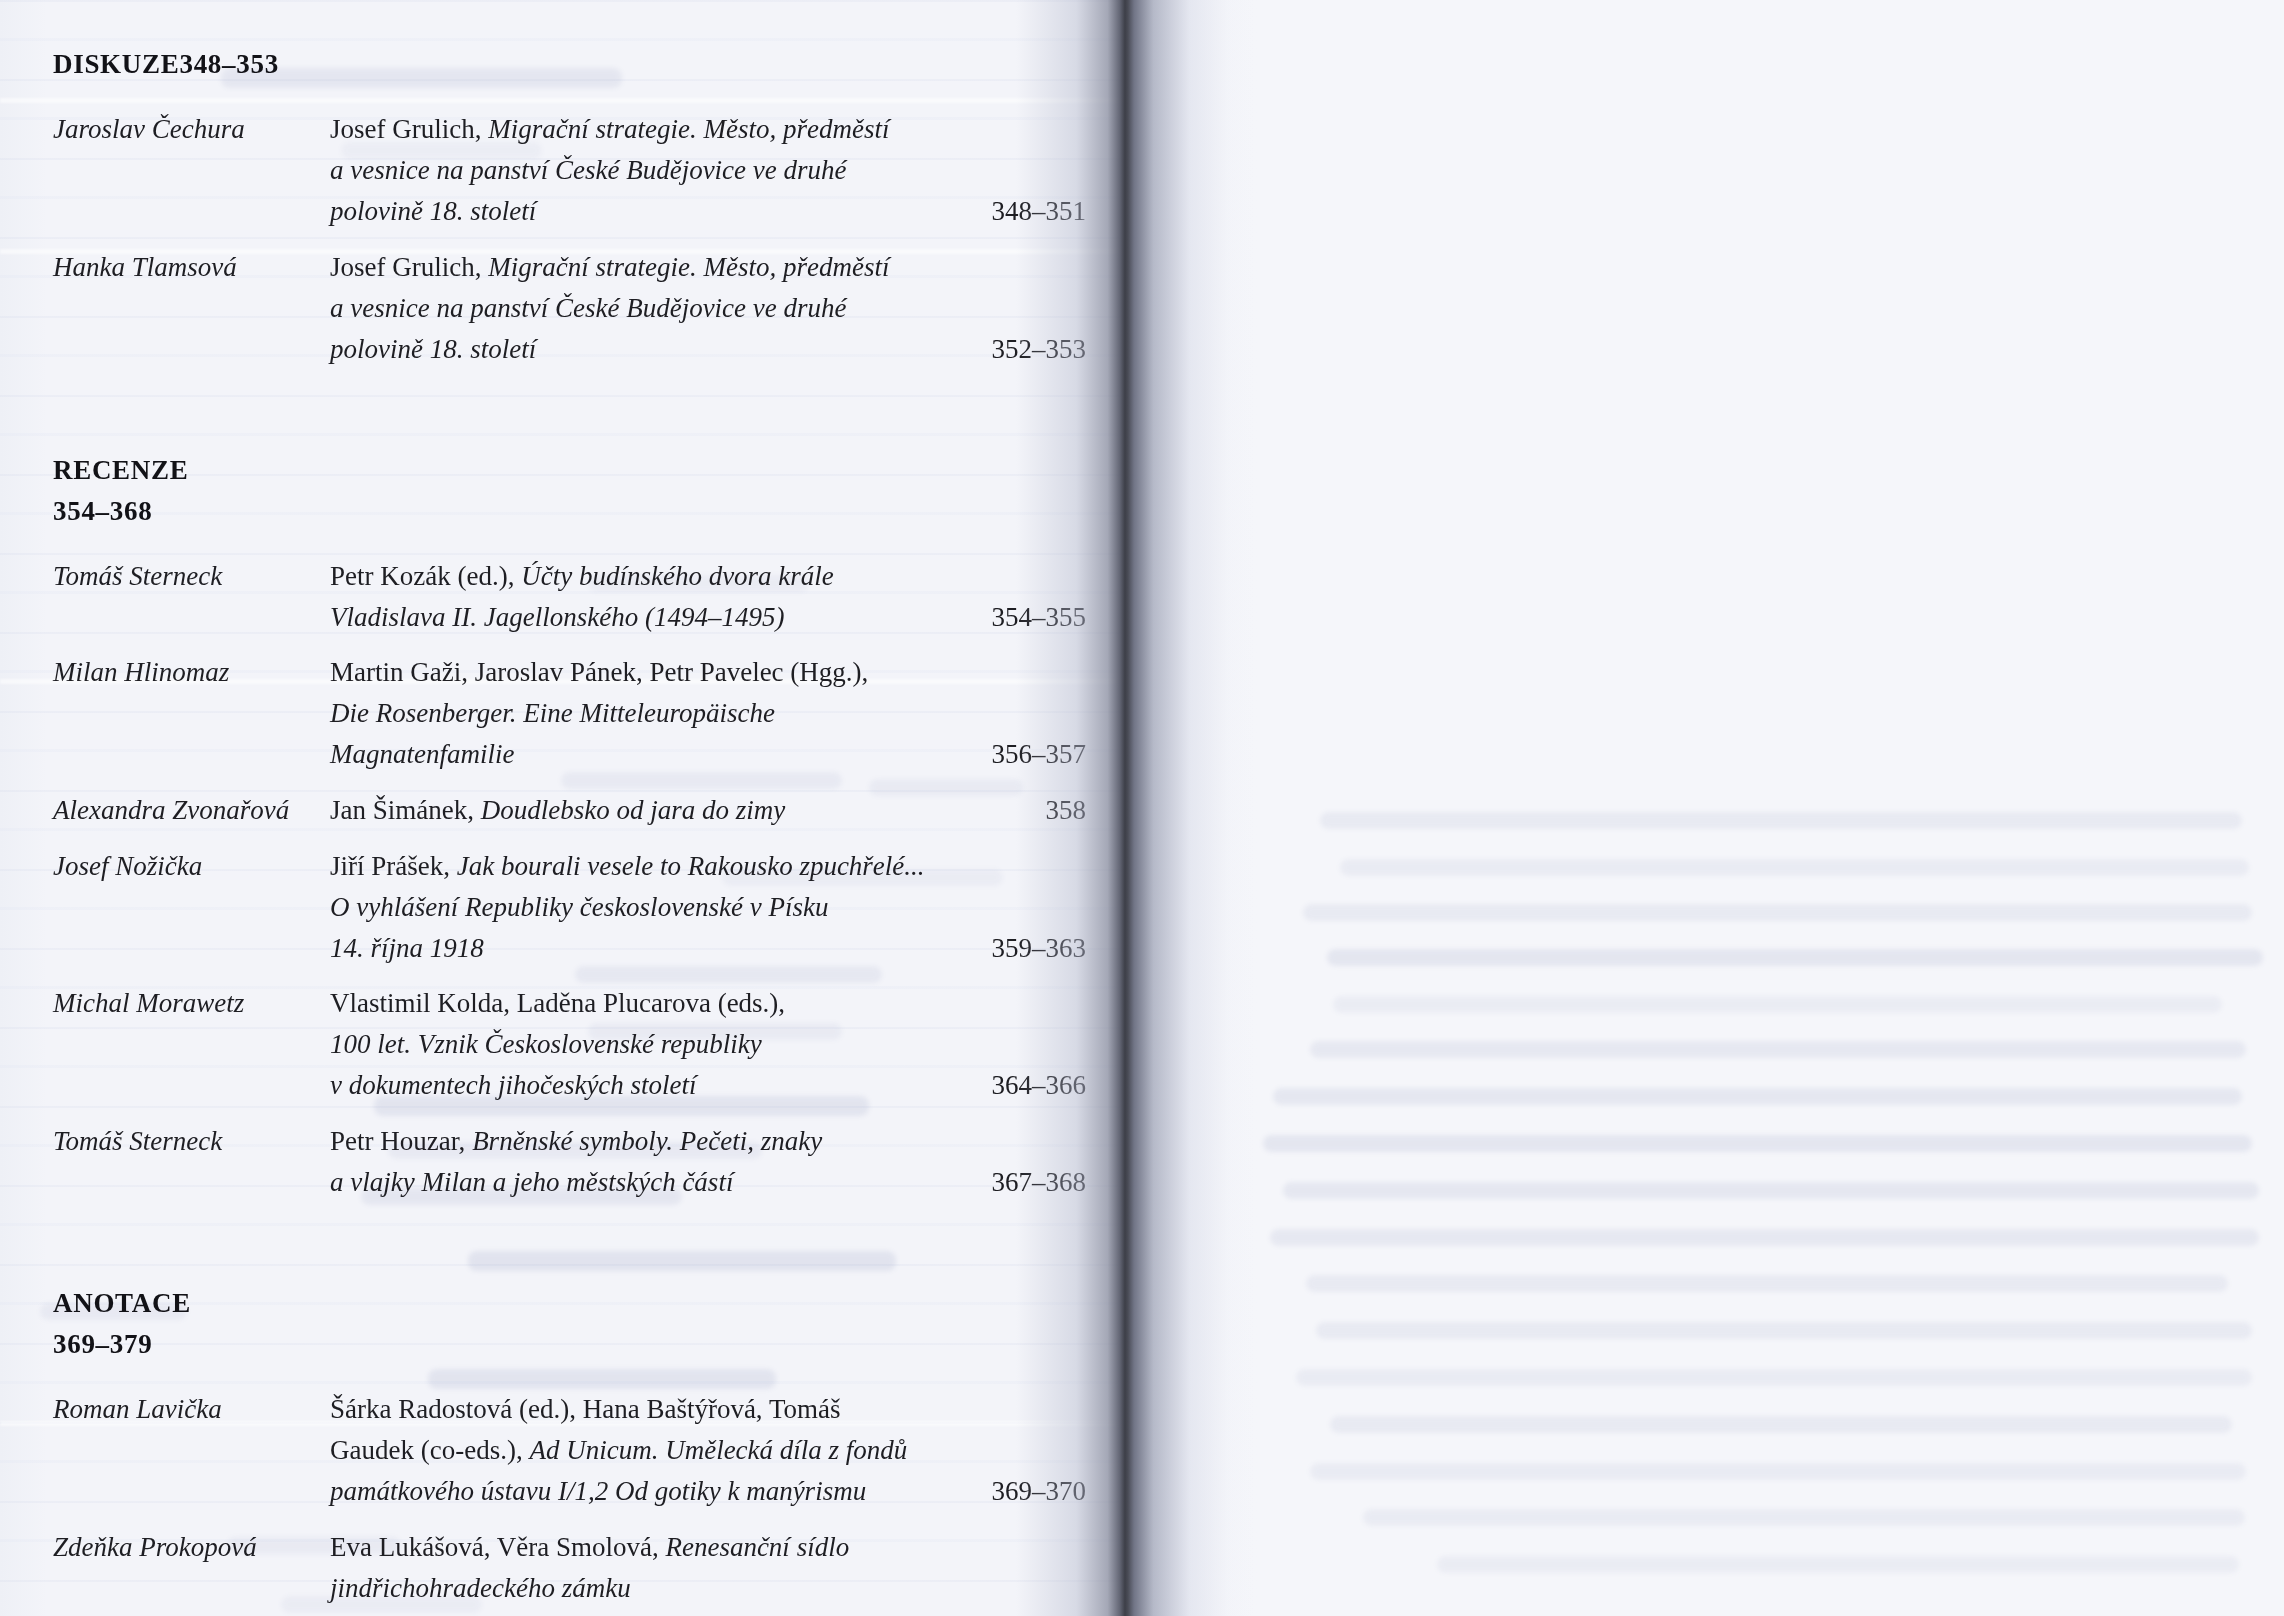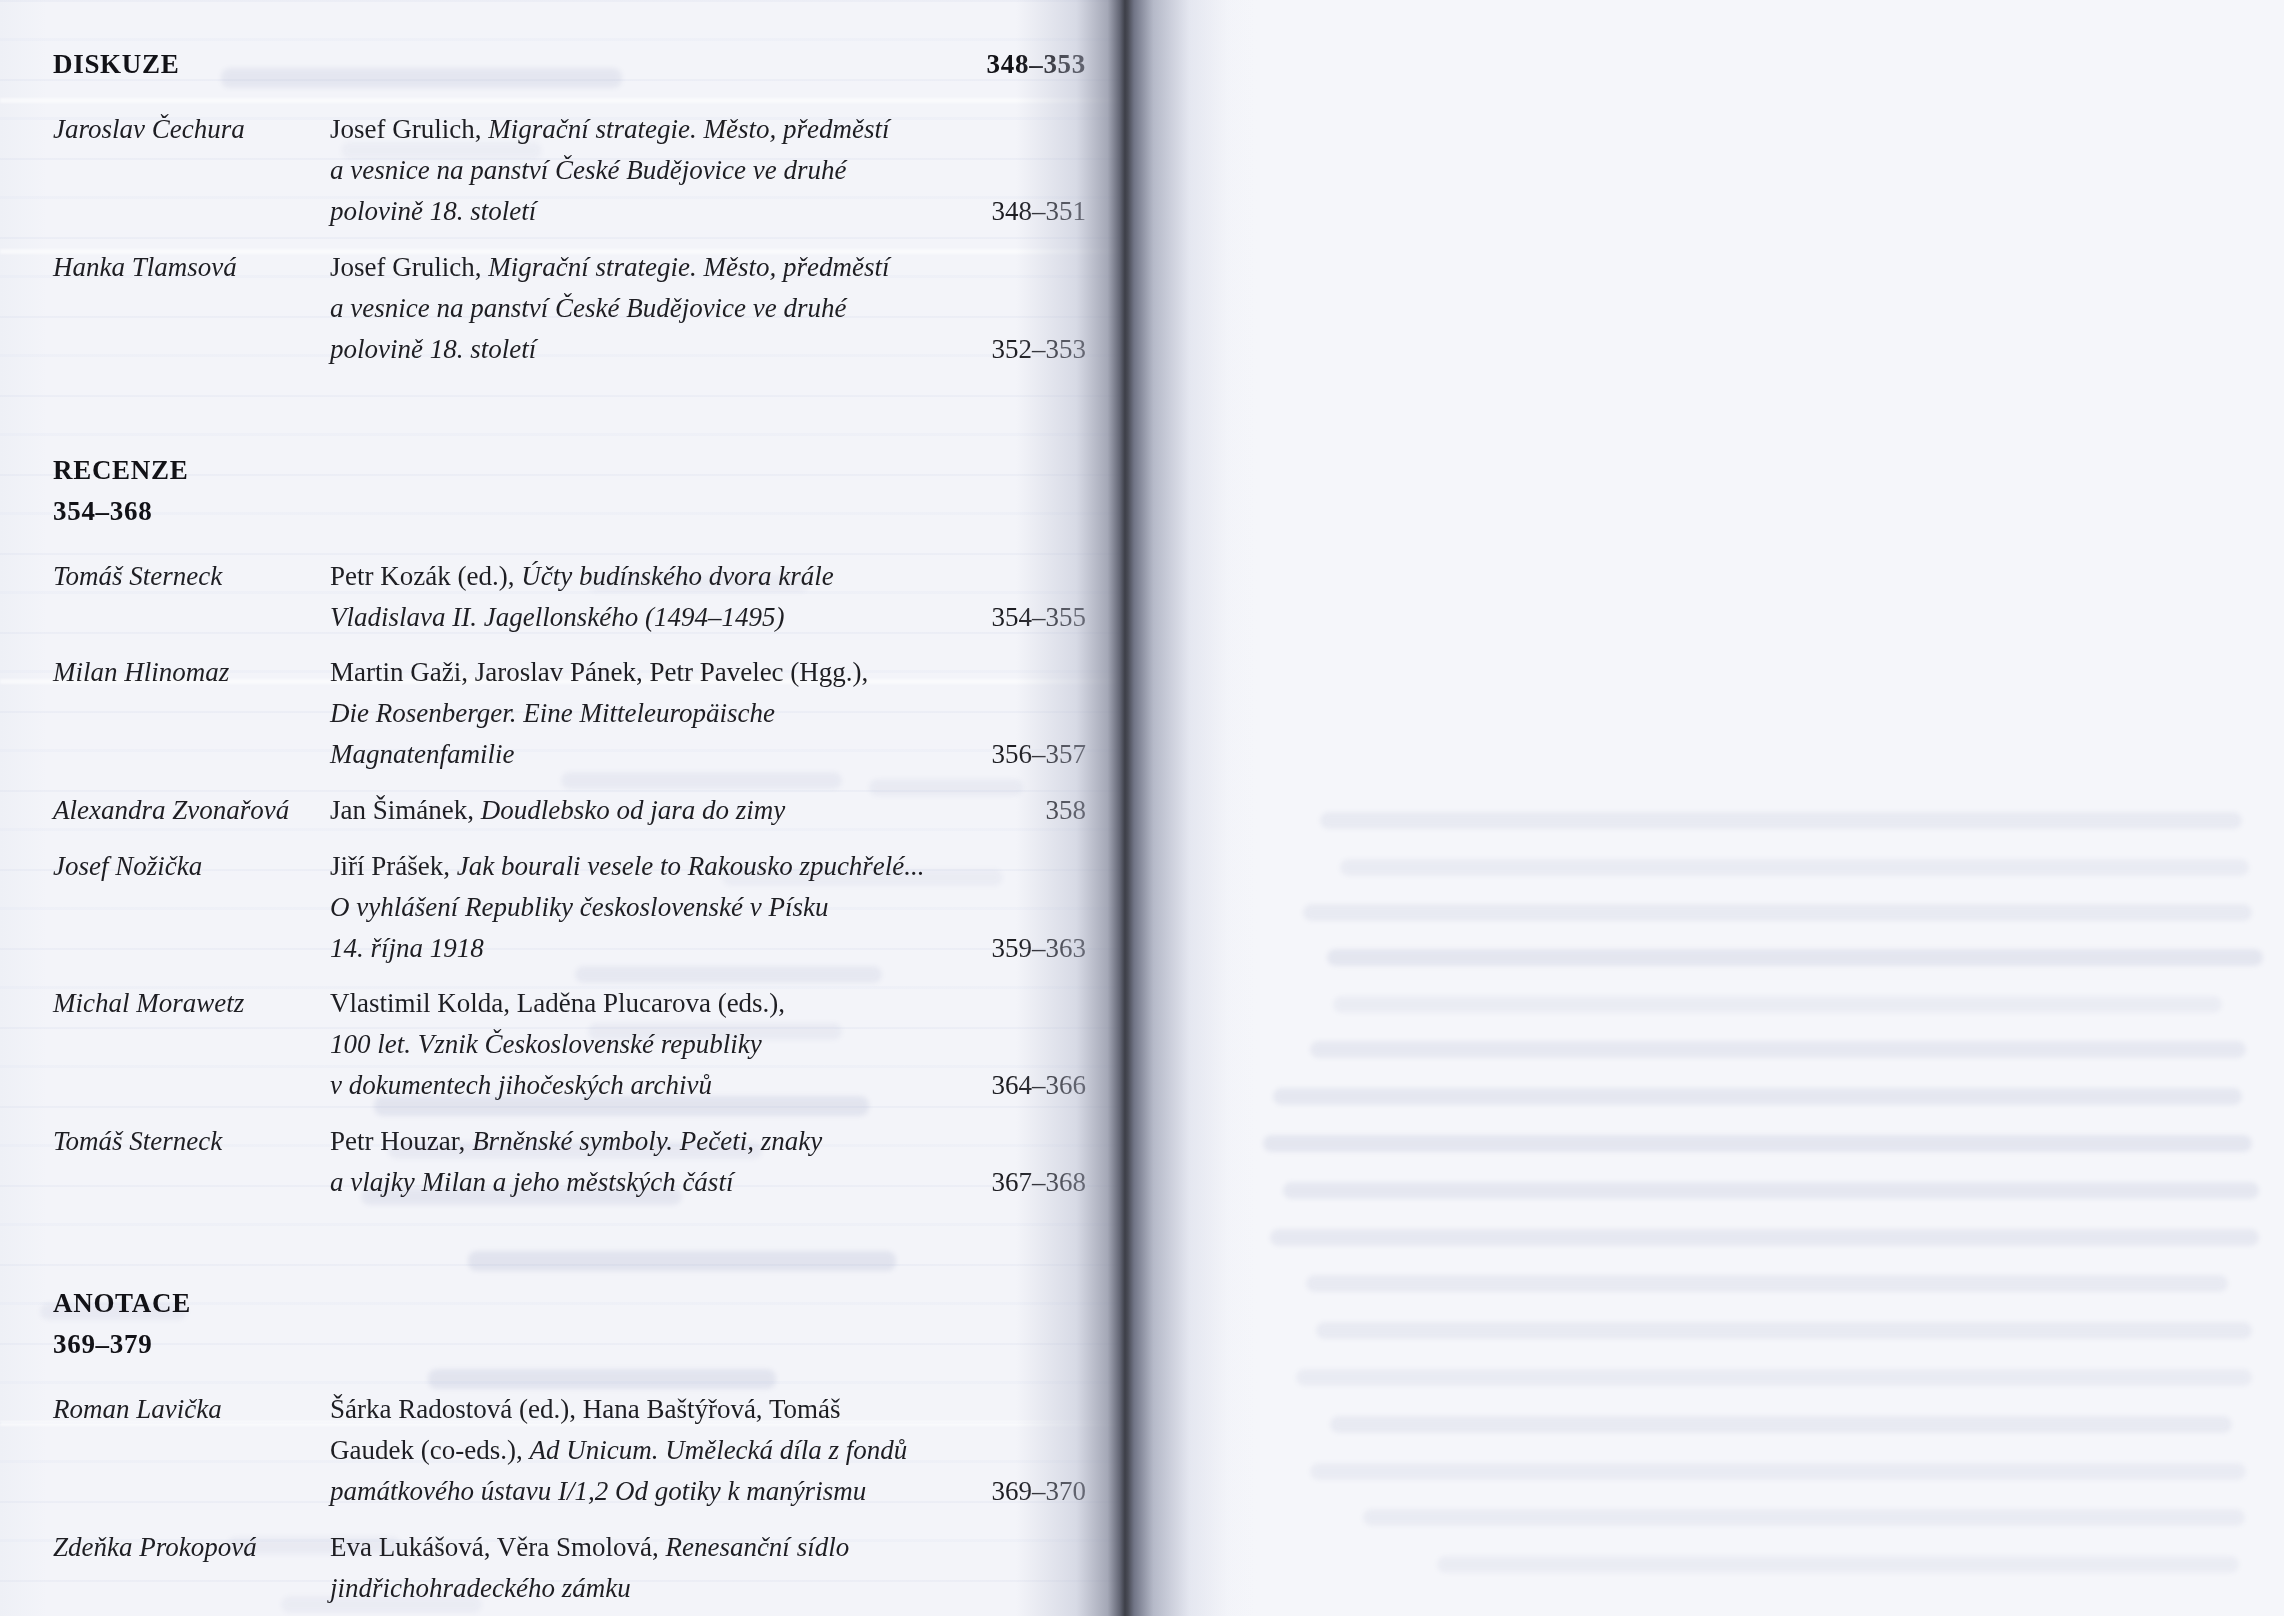--- a/index.html
+++ b/index.html
@@ -47,21 +47,21 @@
       rgba(205,209,226,0.35) 72%,
       rgba(238,240,248,0.12) 88%,
       rgba(244,246,250,0) 100%);
   }
 
   
   .toc-col { position: absolute; font-size: 27px; line-height: 41px; }
   #left-toc  { left: 53px;  top: 44px; width: 1033px; --authw: 277px; --titlew: 598px; }
 
   .shead {
-    display: flex; justify-content: space-between;
+    display: flex; 
     font-weight: bold; font-size: 27px; color: #121217;
     letter-spacing: 0.7px;
   }
   .shead.gap-top { margin-top: 80px; flex-direction: column; }
   .shead { margin-bottom: 24px; }
 
   .entry {
     display: grid;
     grid-template-columns: var(--authw) var(--titlew) 1fr;
     align-items: start;
@@ -176,21 +176,21 @@
             <div class="title-line"><span class="it">O vyhlášení Republiky československé v Písku</span></div>
             <div class="title-line"><span class="it">14. října 1918</span></div>
           </div>
         <div class="pages">359–363</div>
       </div>
       <div class="entry">
         <div class="author">Michal Morawetz</div>
         <div class="title">
             <div class="title-line"><span>Vlastimil Kolda, Laděna Plucarova (eds.),</span></div>
             <div class="title-line"><span class="it">100 let. Vznik Československé republiky</span></div>
-            <div class="title-line"><span class="it">v dokumentech jihočeských archivů</span></div>
+            <div class="title-line"><span class="it">v dokumentech jihočeských století</span></div>
           </div>
         <div class="pages">364–366</div>
       </div>
       <div class="entry">
         <div class="author">Tomáš Sterneck</div>
         <div class="title">
             <div class="title-line"><span>Petr Houzar, </span><span class="it">Brněnské symboly. Pečeti, znaky</span></div>
             <div class="title-line"><span class="it">a vlajky Milan a jeho městských částí</span></div>
           </div>
         <div class="pages">367–368</div>

